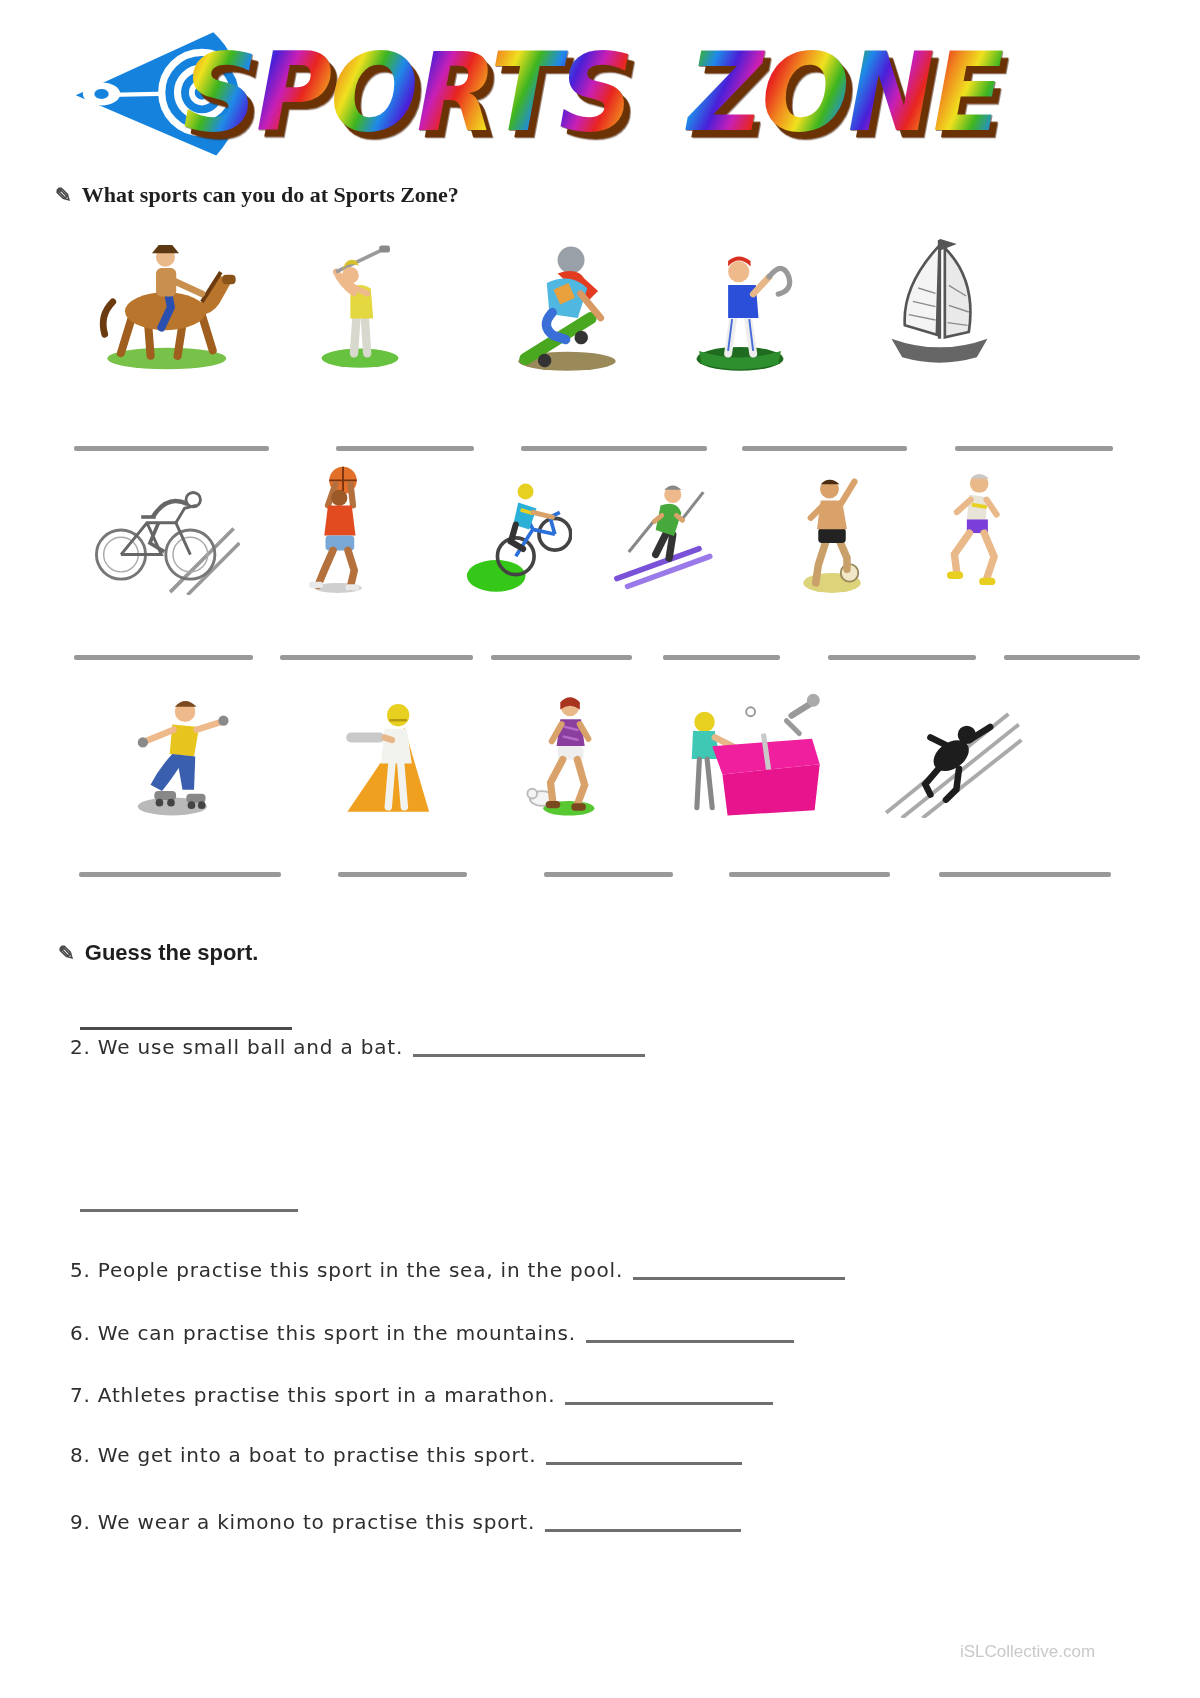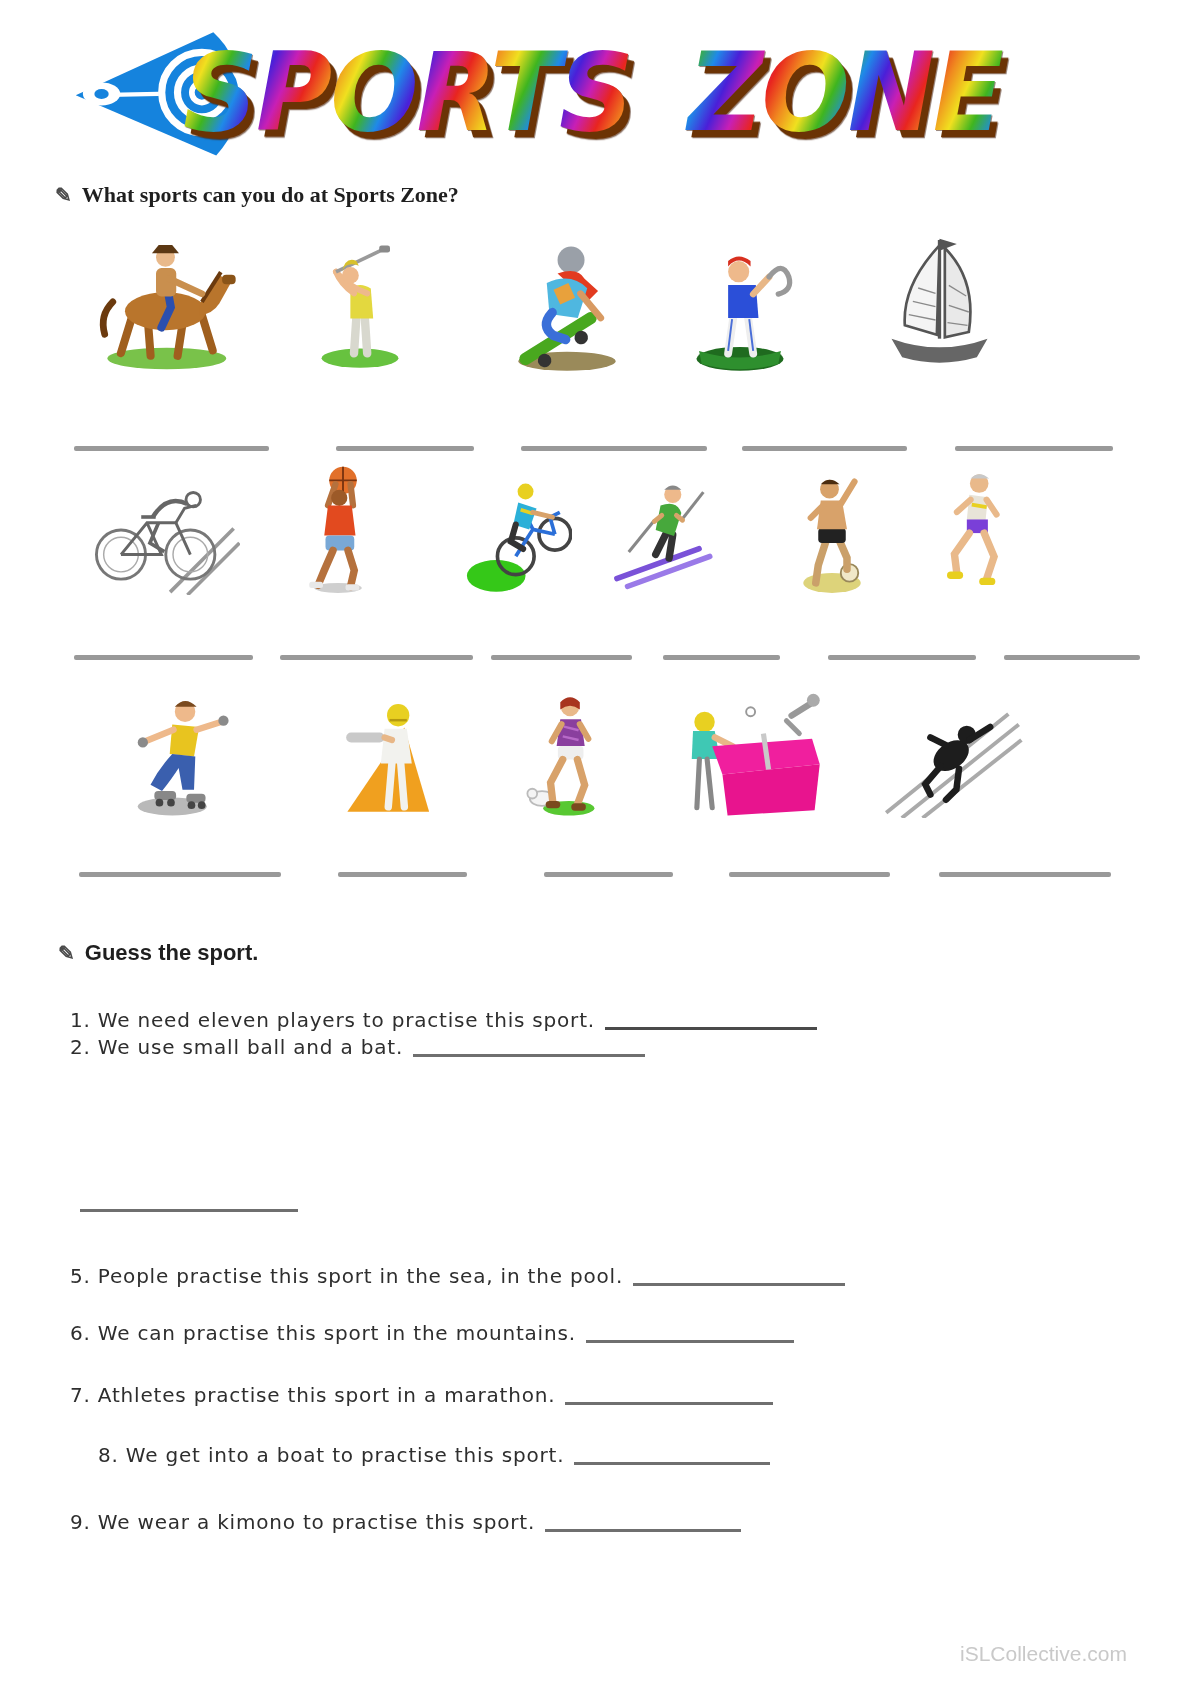--- a/index.html
+++ b/index.html
@@ -35,21 +35,21 @@
   
   .ansline{position:absolute;height:5px;background:#999999;border-radius:2px;}
 
   
   .q{position:absolute;left:70px;font-family:"DejaVu Sans",sans-serif;font-size:20px;
      color:#2e2e2e;letter-spacing:0.8px;white-space:nowrap;}
   .qline{display:inline-block;height:0;border-bottom:3px solid #6f6f6f;
          margin-left:10px;transform:translateY(3px);}
 
   
-  .watermark{position:absolute;left:960px;top:1642px;font-size:21px;color:#c9c9c9;}
+  .watermark{position:absolute;left:960px;top:1642px;font-size:17px;color:#c9c9c9;}
 </style>
 </head>
 <body>
 
 <div class="page">
 
   <div class="banner">
     <svg class="logo" viewBox="0 0 150 100">
       <path d="M4 52 L100 8 C124 30 126 68 102 94 Z" fill="#1583dd"></path>
       <circle cx="92" cy="50" r="28" fill="none" stroke="#ffffff" stroke-width="5"></circle>
@@ -360,24 +360,24 @@
   <div class="ansline" style="left:79px;top:872px;width:202px;"></div>
   <div class="ansline" style="left:338px;top:872px;width:129px;"></div>
   <div class="ansline" style="left:544px;top:872px;width:129px;"></div>
   <div class="ansline" style="left:729px;top:872px;width:161px;"></div>
   <div class="ansline" style="left:939px;top:872px;width:172px;"></div>
 
   <div class="h1" style="left:58px;top:940px;">
     <span class="pencil">✎</span><span>Guess the sport.</span>
   </div>
 
-  <div class="q" style="top:1008px;"><span>1. We need eleven players to practise this sport.</span><span class="qline" style="width:212px;border-bottom-color:#4a4a4a;"></span></div>
+  <div class="q" style="top:1008px;"><span class="qline" style="width:212px;border-bottom-color:#4a4a4a;"></span></div>
   <div class="q" style="top:1035px;"><span>2. We use small ball and a bat.</span><span class="qline" style="width:232px;"></span></div>
   <div class="q" style="top:1190px;"><span class="qline" style="width:218px;"></span></div>
-  <div class="q" style="top:1258px;margin-top:6px;"><span>5. People practise this sport in the sea, in the pool.</span><span class="qline" style="width:212px;"></span></div>
+  <div class="q" style="top:1258px;"><span>5. People practise this sport in the sea, in the pool.</span><span class="qline" style="width:212px;"></span></div>
   <div class="q" style="top:1321px;"><span>6. We can practise this sport in the mountains.</span><span class="qline" style="width:208px;"></span></div>
   <div class="q" style="top:1383px;"><span>7. Athletes practise this sport in a marathon.</span><span class="qline" style="width:208px;"></span></div>
-  <div class="q" style="top:1443px;margin-left:28px;"><span>8. We get into a boat to practise this sport.</span><span class="qline" style="width:196px;"></span></div>
+  <div class="q" style="top:1443px;"><span>8. We get into a boat to practise this sport.</span><span class="qline" style="width:196px;"></span></div>
   <div class="q" style="top:1510px;"><span>9. We wear a kimono to practise this sport.</span><span class="qline" style="width:196px;"></span></div>
 
   <div class="watermark">iSLCollective.com</div>
 
 </div>
 
 </body></html>

